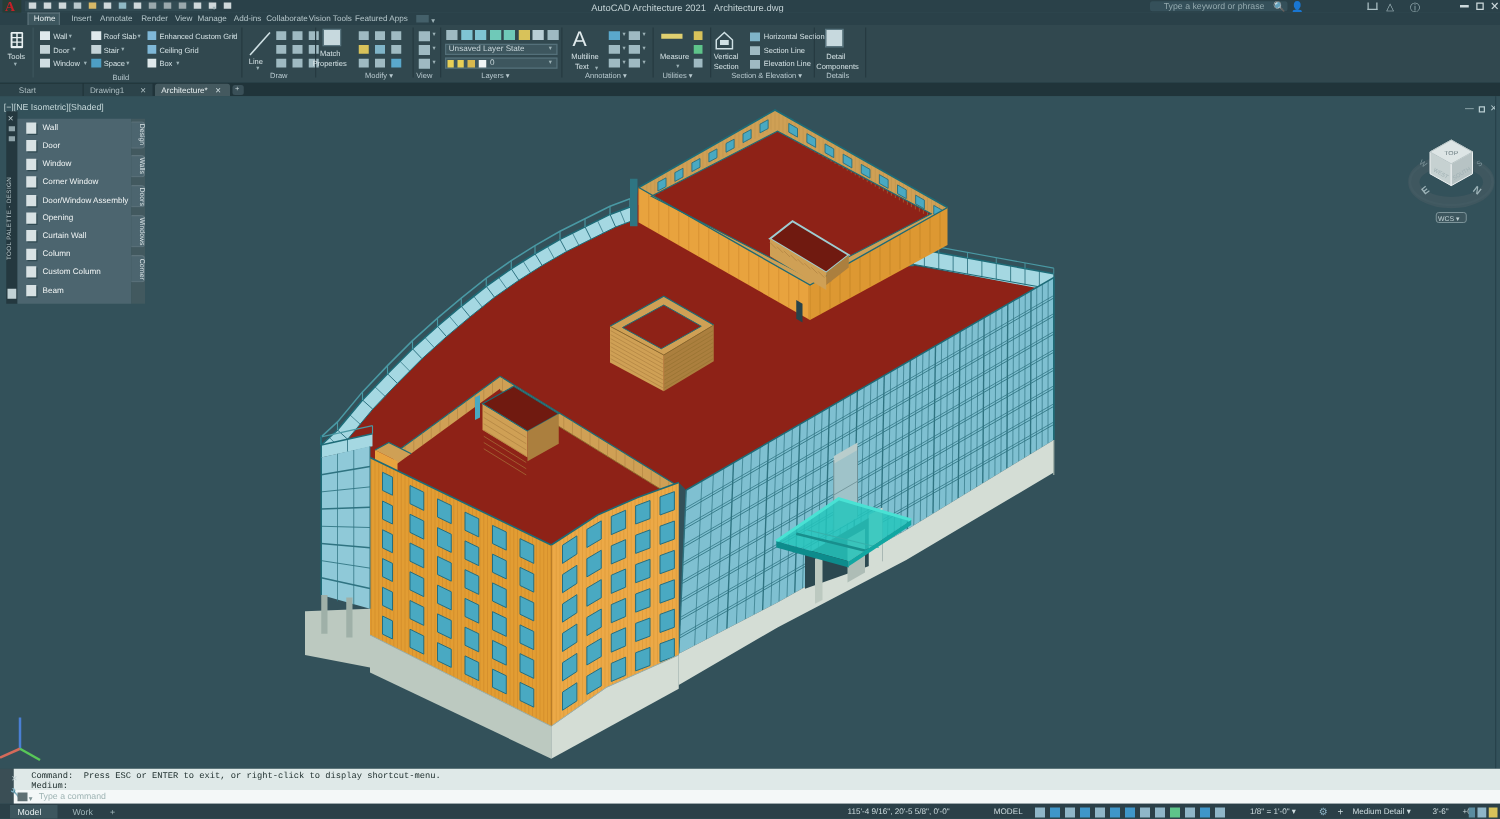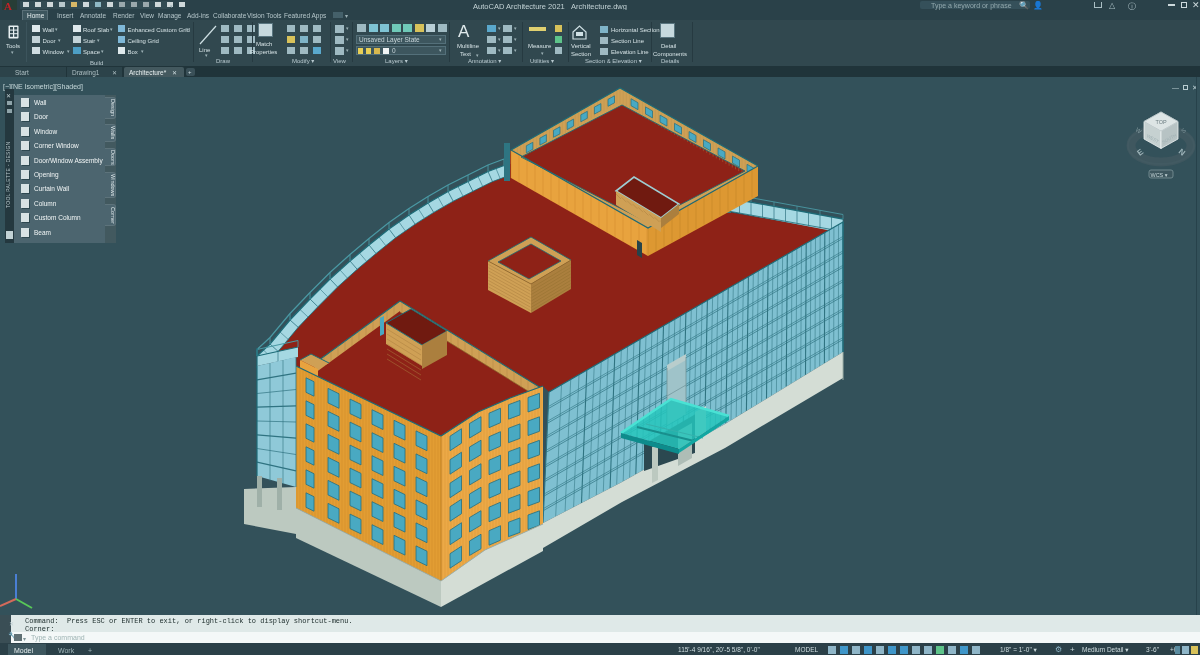--- a/index.html
+++ b/index.html
@@ -827,21 +827,21 @@
 <div class="abs" style="left:105px;top:172px;width:11px;height:26px;background:#4c656f;border:1px solid #5d737b;border-left:none;border-radius:0 3px 3px 0;"></div>
 <div class="abs" style="left:105px;top:173px;width:11px;height:24px;color:#dde7e9;font-size:5.5px;writing-mode:vertical-rl;text-align:center;">Windows</div>
 <div class="abs" style="left:105px;top:204px;width:11px;height:22px;background:#4c656f;border:1px solid #5d737b;border-left:none;border-radius:0 3px 3px 0;"></div>
 <div class="abs" style="left:105px;top:205px;width:11px;height:20px;color:#dde7e9;font-size:5.5px;writing-mode:vertical-rl;text-align:center;">Corner</div>
 <div class="abs" style="left:0;top:615px;width:1200px;height:28px;background:#3a4e55;"></div>
 <div class="abs" style="left:11px;top:615px;width:1189px;height:17px;background:#dfe9e8;"></div>
 <div class="abs" style="left:11px;top:632px;width:1189px;height:11px;background:#f4f8f8;"></div>
 <div class="abs" style="left:9px;top:620px;color:#c2d2d5;font-size:6px;line-height:8px;">✕</div>
 <div class="abs" style="left:8px;top:631px;color:#c2d2d5;font-size:7px;line-height:9px;">🔧</div>
 <div class="abs" style="left:25px;top:616.5px;color:#20302f;font-size:7px;font-family:'Liberation Mono',monospace;">Command:&nbsp;&nbsp;Press ESC or ENTER to exit, or right-click to display shortcut-menu.</div>
-<div class="abs" style="left:25px;top:624.5px;color:#20302f;font-size:7px;font-family:'Liberation Mono',monospace;">Corner:</div>
+<div class="abs" style="left:25px;top:624.5px;color:#20302f;font-size:7px;font-family:'Liberation Mono',monospace;">Medium:</div>
 <div class="abs" style="left:14px;top:634px;width:8px;height:7px;background:#5f7074;"></div>
 <div class="abs" style="left:23px;top:634.5px;color:#7f9496;font-size:6px;">▾</div>
 <div class="abs" style="left:31px;top:634px;color:#9fb4b4;font-size:7px;">Type a command</div>
 <div class="abs" style="left:0;top:643px;width:1200px;height:12px;background:#2b4048;"></div>
 <div class="abs" style="left:8px;top:644px;width:38px;height:11px;background:#3d565e;"></div>
 <div class="abs" style="left:14px;top:645.5px;color:#e8f0f1;font-size:7px;line-height:9px;">Model</div>
 <div class="abs" style="left:58px;top:645.5px;color:#9fb4b8;font-size:7px;line-height:9px;">Work</div>
 <div class="abs" style="left:88px;top:645.5px;color:#9fb4b8;font-size:7px;line-height:9px;">+</div>
 <div class="abs" style="left:678px;top:646px;color:#cfdde0;font-size:6.5px;line-height:8.5px;">115'-4 9/16", 20'-5 5/8", 0'-0"</div>
 <div class="abs" style="left:795px;top:646px;color:#cfdde0;font-size:6.5px;line-height:8.5px;">MODEL</div>

